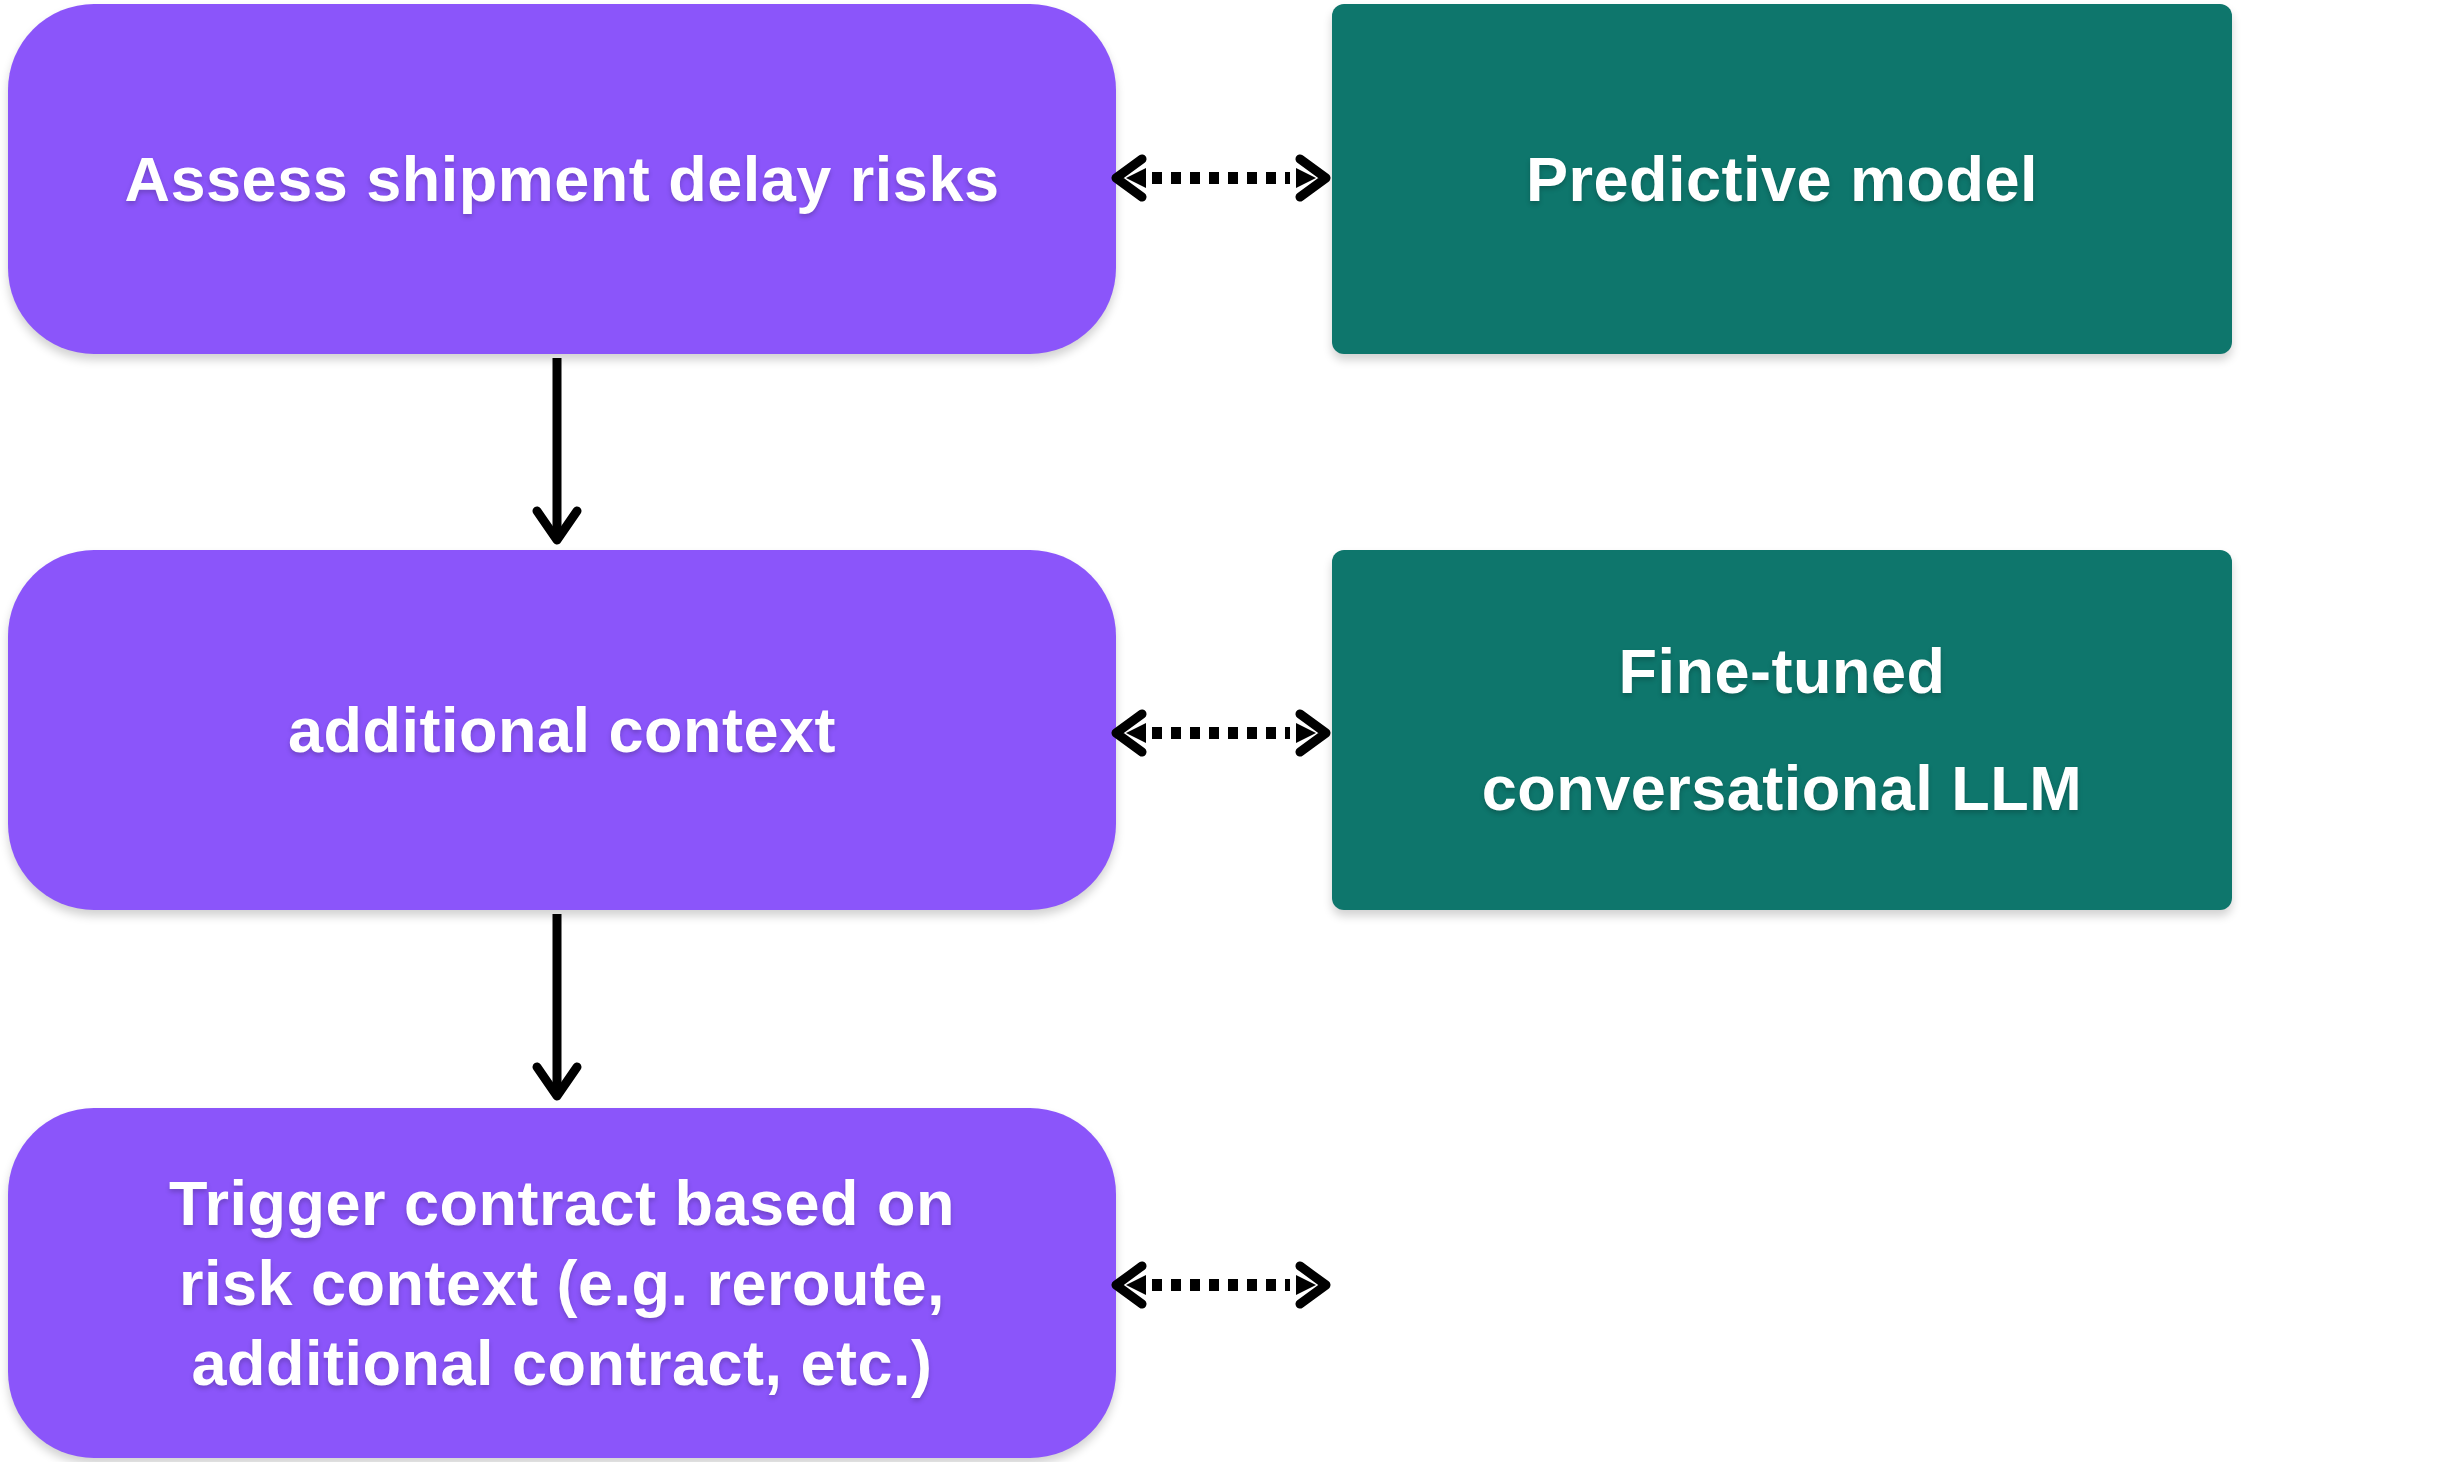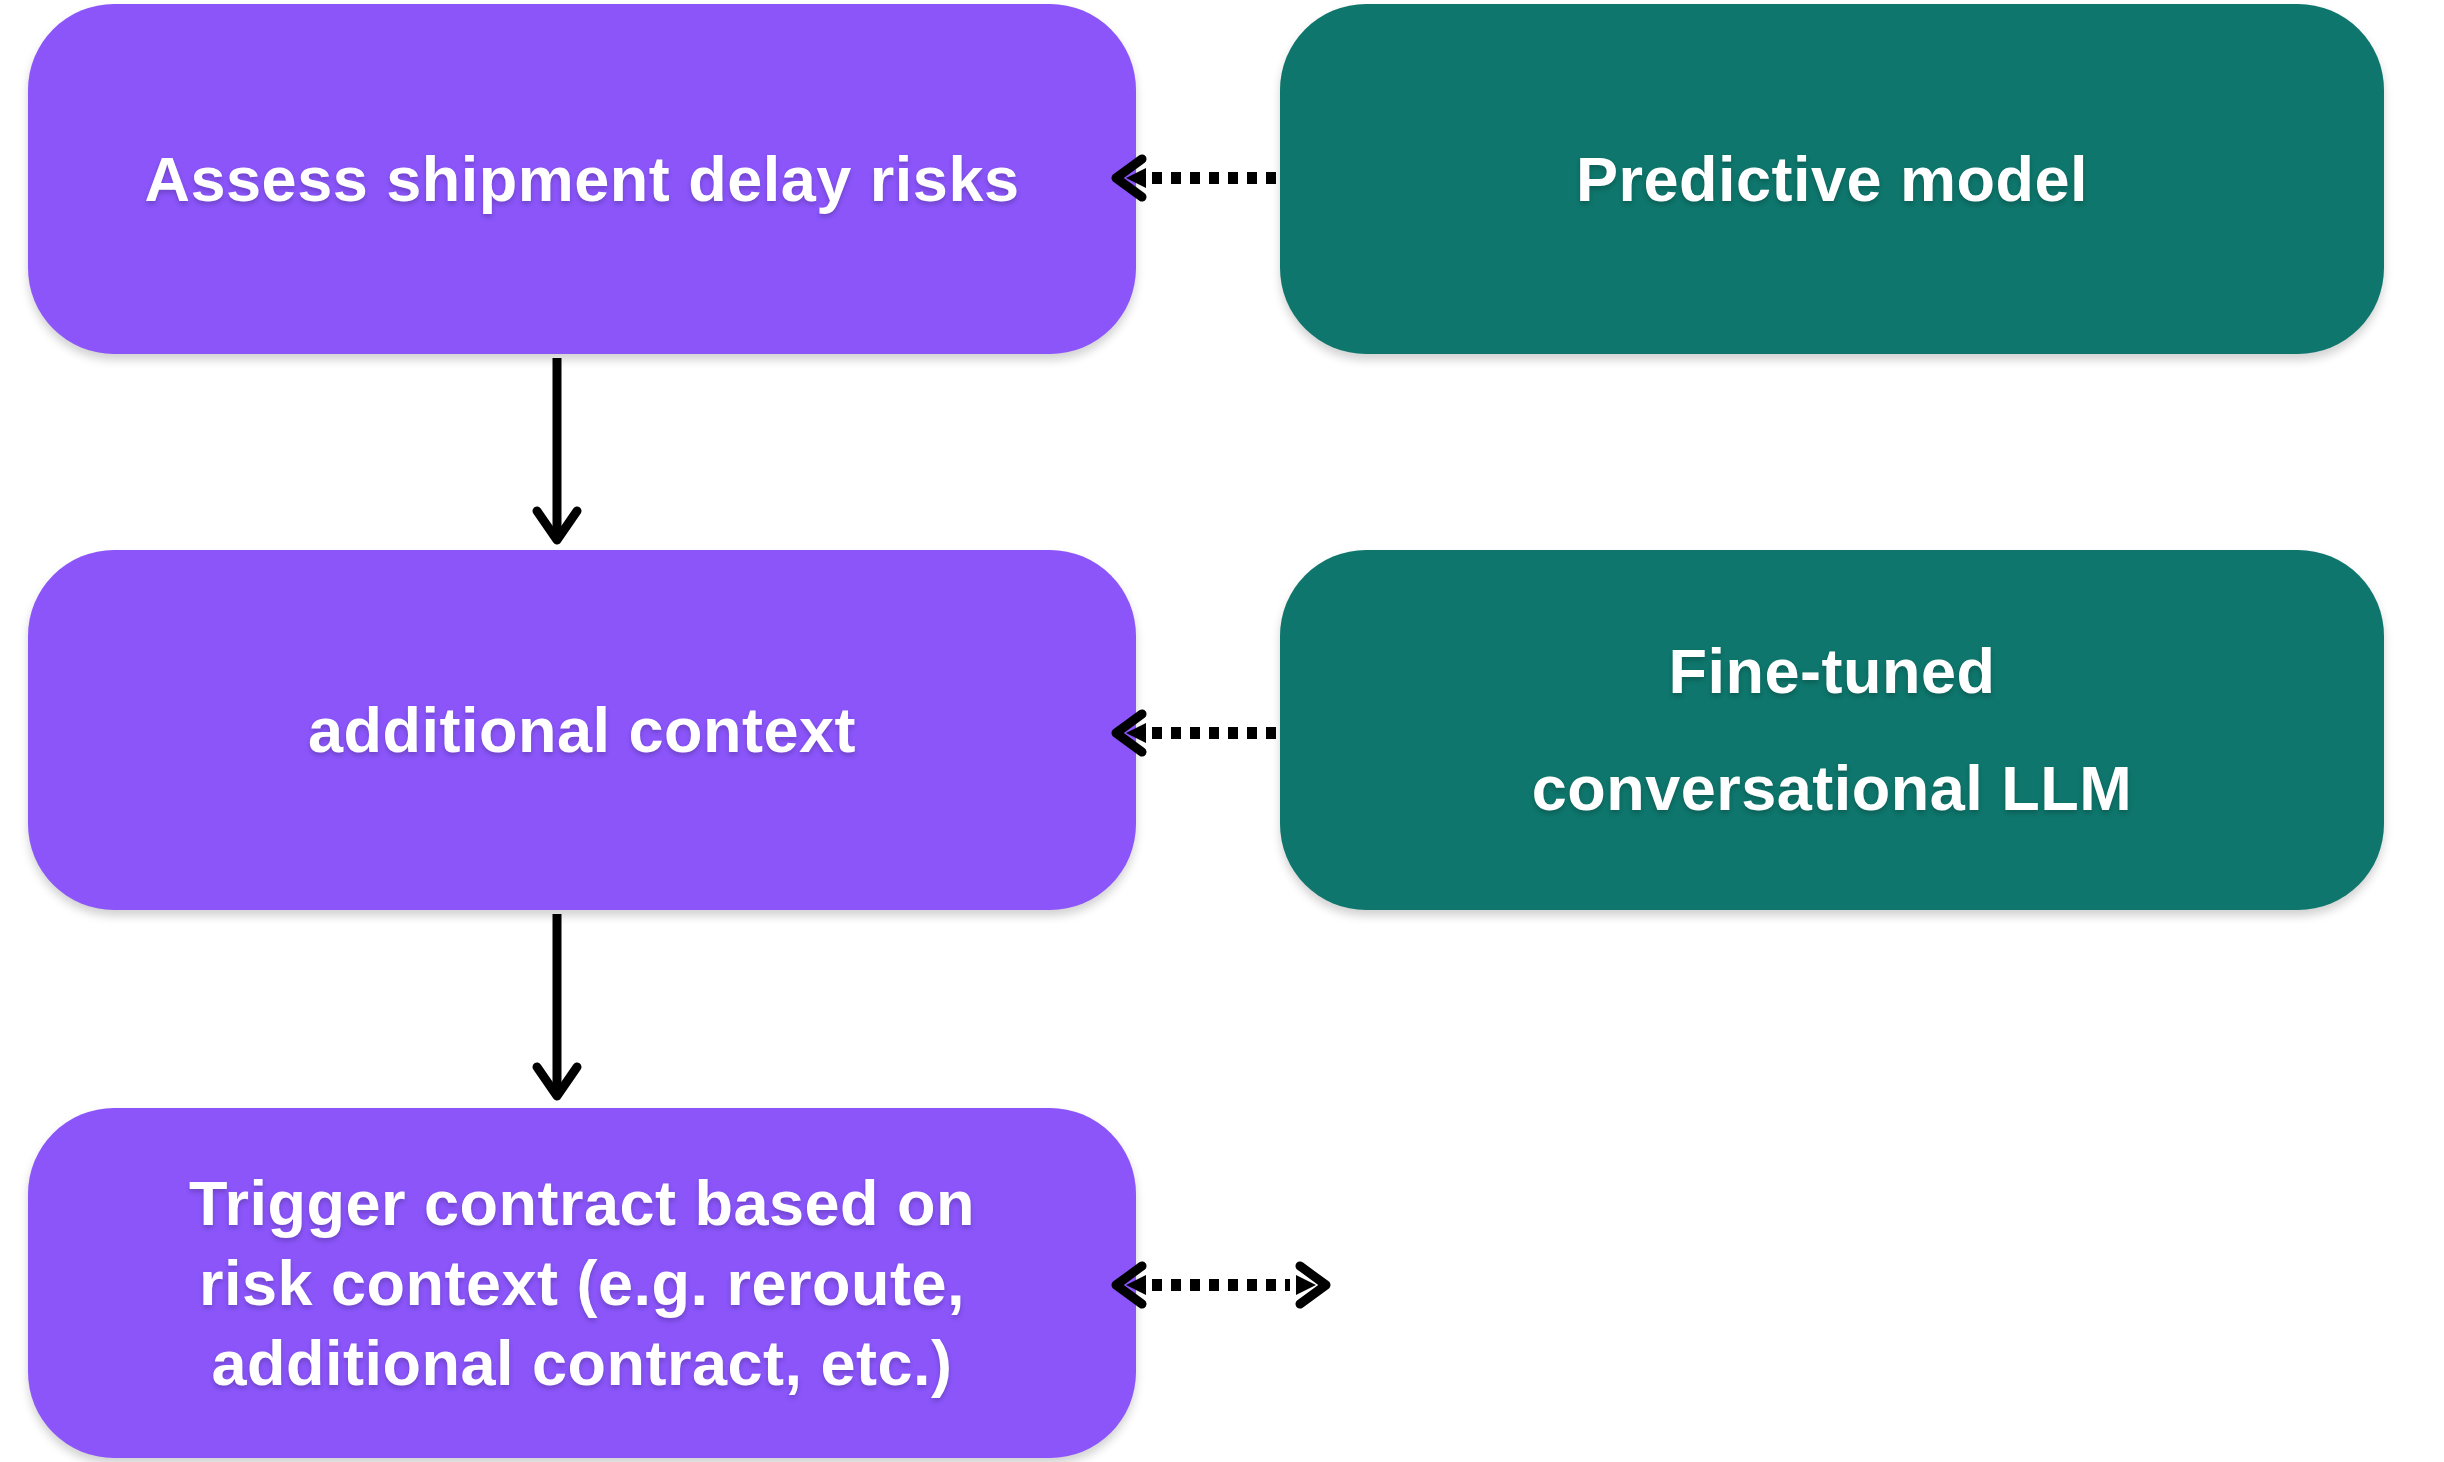--- a/index.html
+++ b/index.html
@@ -26,22 +26,22 @@
     color: var(--text-color, #ffffff);
     font-size: 63px;
     font-weight: bold;
     letter-spacing: 0.5px;
     box-shadow: 0 6px 10px rgba(0,0,0,0.18);
   }
   .box .line {
     text-shadow: 0 3px 5px rgba(0,0,0,0.20);
     white-space: nowrap;
   }
-  .step      { left: 8px;    width: 1108px; background: var(--step-color, #8b55fa); margin-left: 20px; }
-  .component { left: 1280px; width: 1104px; background: var(--component-color, #0e766c); }
+  .step      { left: 8px;    width: 1108px; background: var(--step-color, #8b55fa); }
+  .component { left: 1332px; width: 900px; background: var(--component-color, #0e766c); border-radius: 12px; }
   .row0 { top: 4px;    height: 350px; }
   .row1 { top: 550px;  height: 360px; }
   .row2 { top: 1108px; height: 350px; }
   .gap-normal .line { line-height: 76px;  }
   .gap-wide   .line { line-height: 117px; }
   .gap-tight  .line { line-height: 80px;  }
   .varrow {
     position: absolute;
     left: 517px;
     width: 80px;

